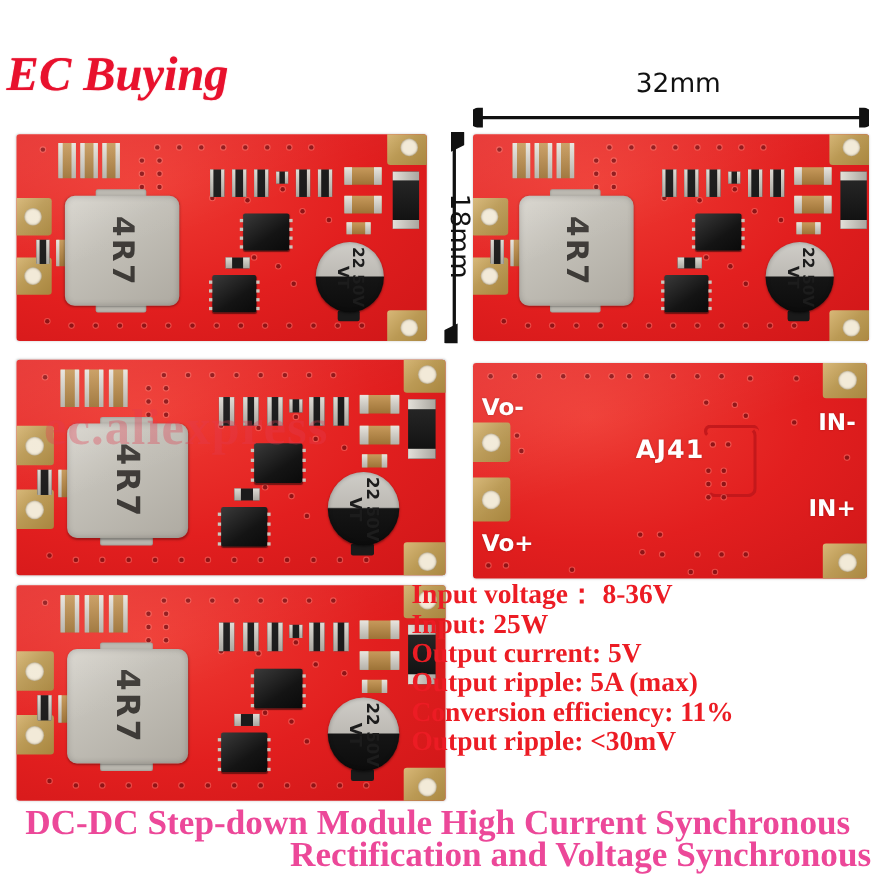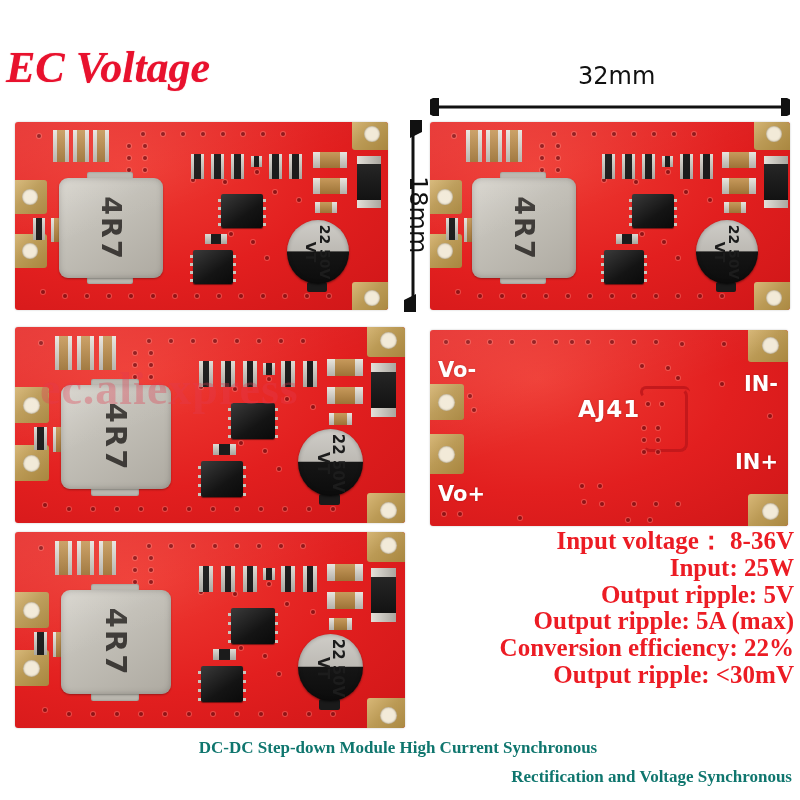--- a/index.html
+++ b/index.html
@@ -180,42 +180,42 @@
     font-family: "Liberation Serif", serif;
     font-weight: bold; font-size: 46px;
     color: rgba(226,60,80,.34);
     white-space: nowrap; pointer-events: none;
     letter-spacing: 1px;
   }
 
   
   .specs {
     position: absolute; right: 6px; top: 528px;
-    width: 420px; text-align: right;
+    width: 420px; text-align: left;
     font-family: "Liberation Serif", serif;
     color: #ec1c24; font-weight: bold;
     font-size: 25px; line-height: 26.8px;
   }
   .specs .line { white-space: nowrap; }
 
   .footer {
     position: absolute; left: 0; right: 4px; top: 733px;
     text-align: center;
     font-family: "Liberation Serif", serif;
-    color: #0f766e; font-weight: bold;
-    font-size: 17px; line-height: 29px;
+    color: #ec4899; font-weight: bold;
+    font-size: 32px; line-height: 29px;
   }
   .footer .l2 { text-align: right; padding-right: 4px; }
 </style>
 </head>
 <body>
 
 <div id="stage">
 
-  <div class="logo">EC Voltage</div>
+  <div class="logo">EC Buying</div>
 
   <div class="dim-label-h" style="left:578px; top:62px;">32mm</div>
   <svg class="arrow-h" style="left:430px; top:98px;" width="360" height="18">
     <defs>
       <marker id="arL" markerWidth="8" markerHeight="8" refX="7" refY="4" orient="auto">
         <path d="M8,0 L8,8 L0,4 z" fill="#111"></path>
       </marker>
       <marker id="arR" markerWidth="8" markerHeight="8" refX="1" refY="4" orient="auto">
         <path d="M0,0 L0,8 L8,4 z" fill="#111"></path>
       </marker>
@@ -775,23 +775,23 @@
     <div class="silk" style="right:10px; top:42px; font-size:21px;">IN-</div>
     <div class="silk" style="right:10px; top:120px; font-size:21px;">IN+</div>
     <div class="silk" style="left:148px; top:66px; font-size:23px; letter-spacing:1px;">AJ41</div>
   </div>
 
   <div class="watermark">ec.aliexpress</div>
 
   <div class="specs">
     <div class="line">Input voltage： 8-36V</div>
     <div class="line">Input: 25W</div>
-    <div class="line">Output ripple: 5V</div>
+    <div class="line">Output current: 5V</div>
     <div class="line">Output ripple: 5A (max)</div>
-    <div class="line">Conversion efficiency: 22%</div>
+    <div class="line">Conversion efficiency: 11%</div>
     <div class="line">Output ripple: &lt;30mV</div>
   </div>
 
   <div class="footer">
     <div>DC-DC Step-down Module High Current Synchronous</div>
     <div class="l2">Rectification and Voltage Synchronous</div>
   </div>
 
 </div>
 

